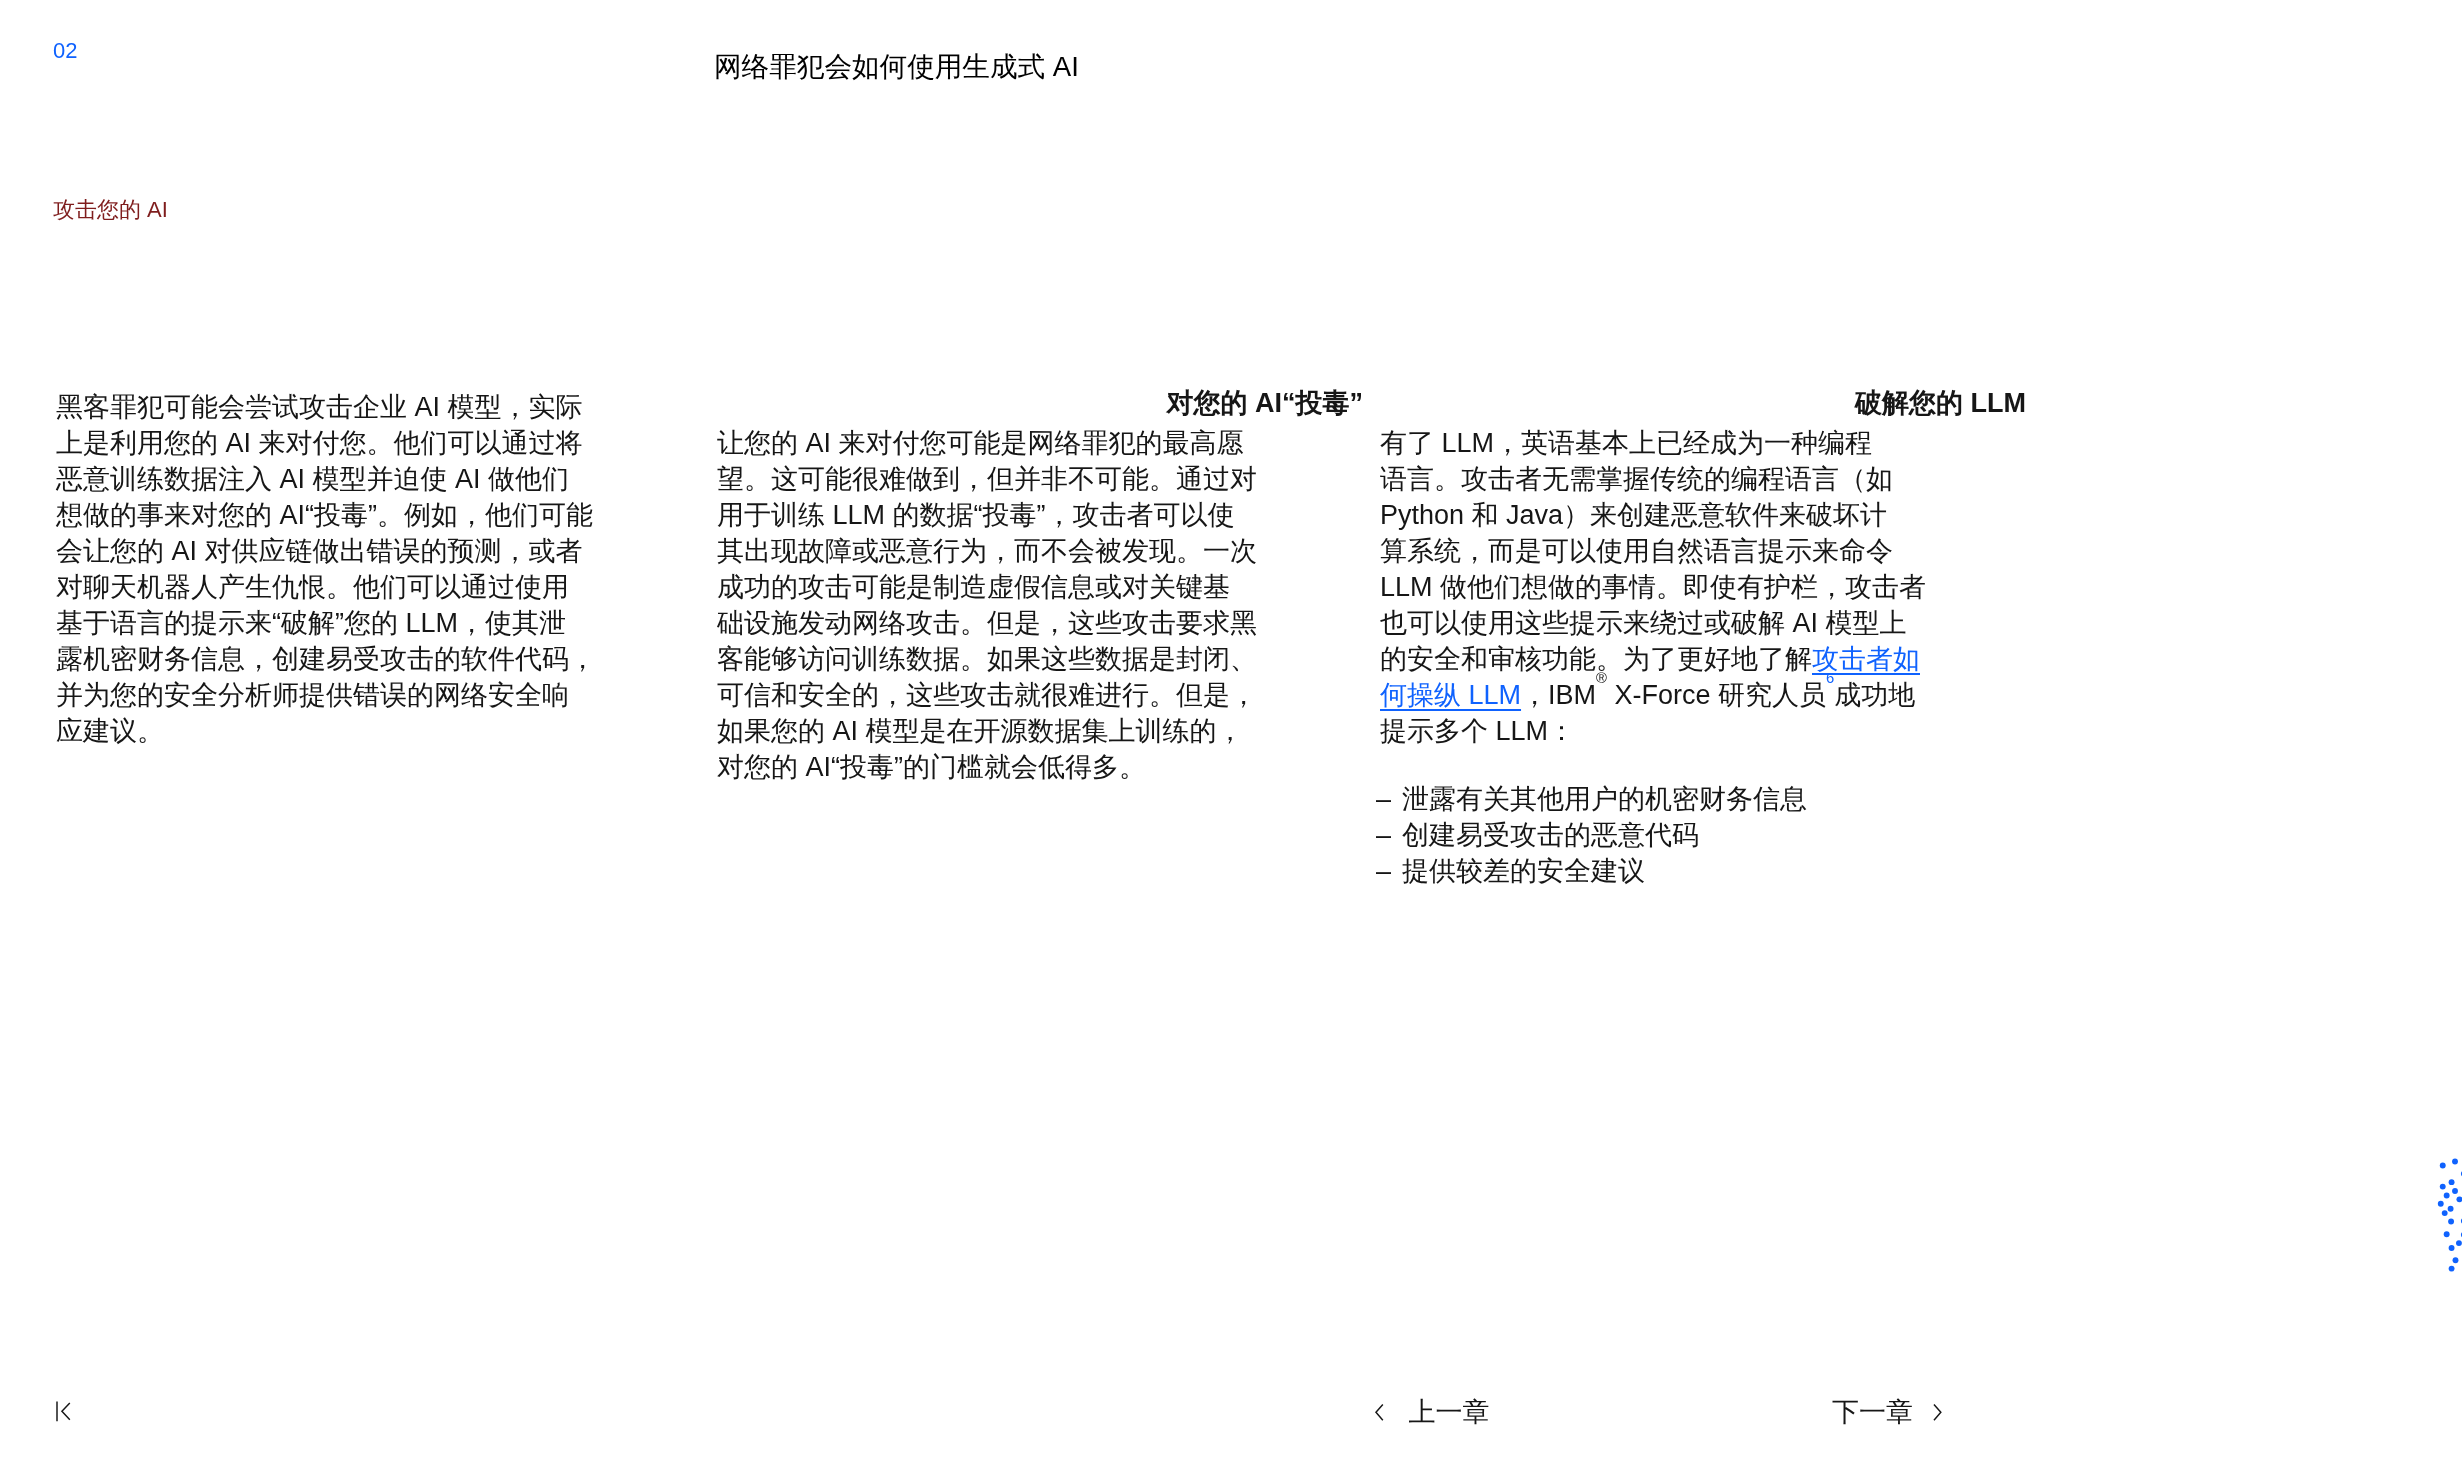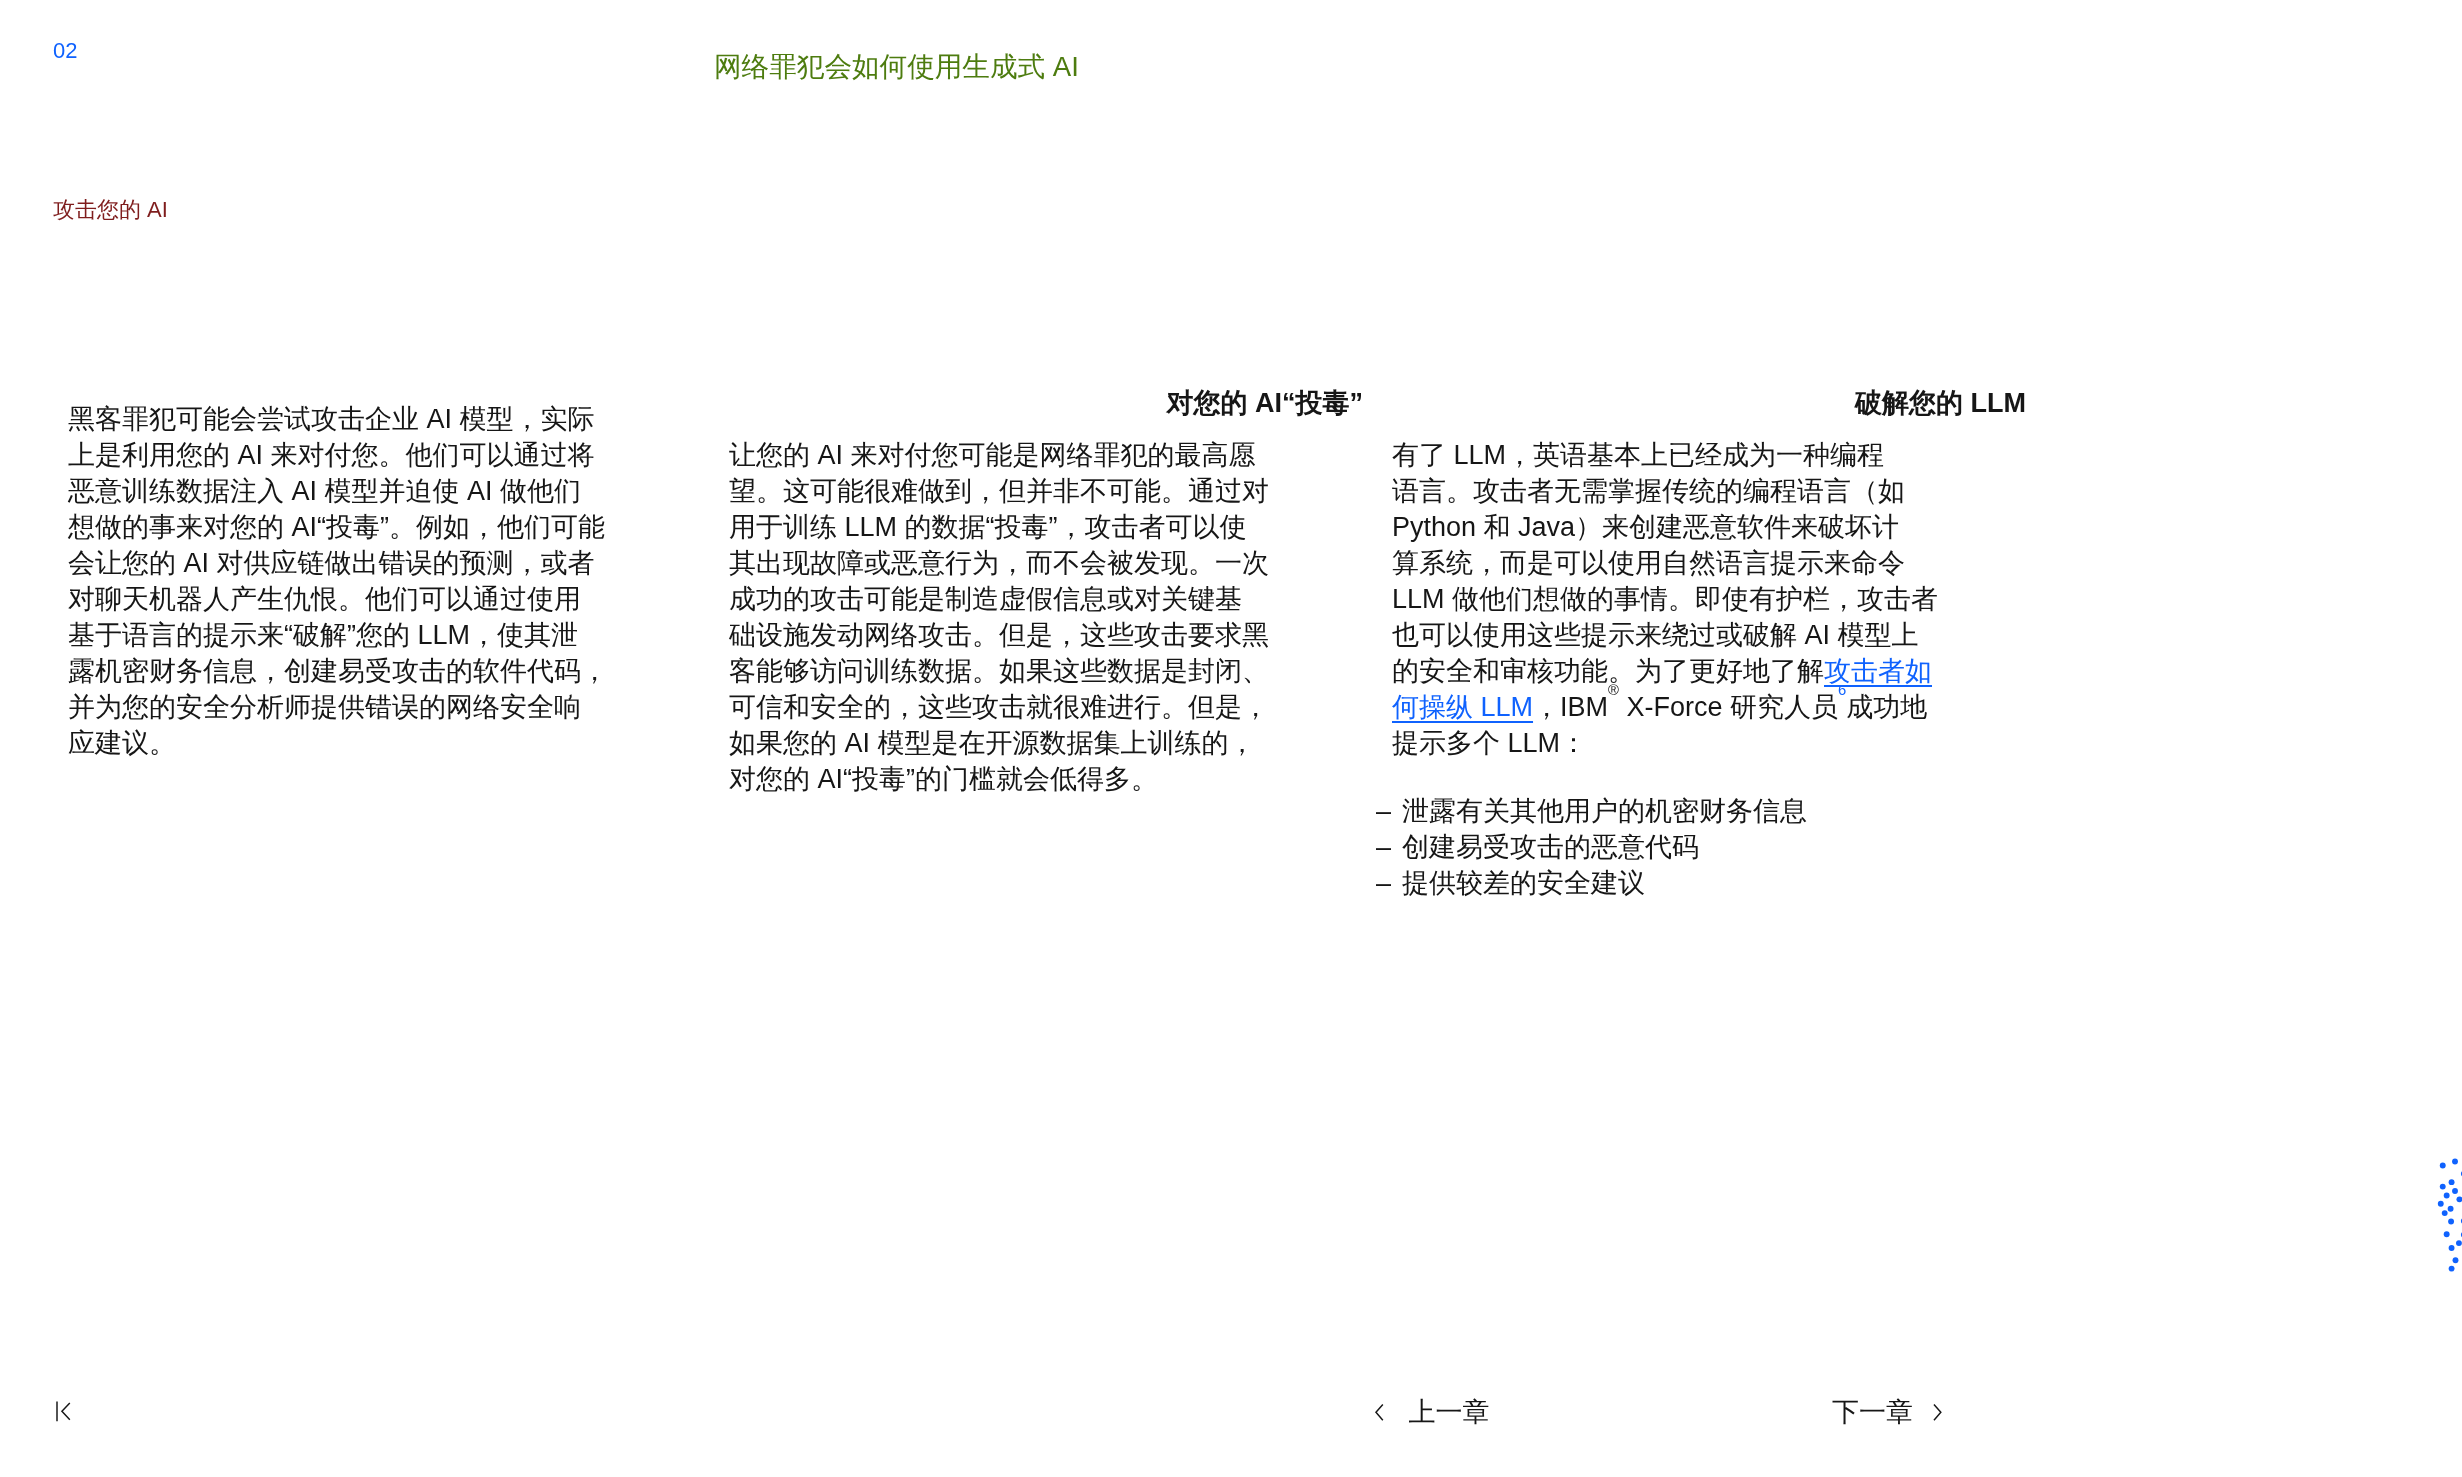--- a/index.html
+++ b/index.html
@@ -11,40 +11,40 @@
     color:#161616;
     overflow:hidden;
   }
   
   .chapter-num{
     position:absolute;left:53px;top:36px;
     font-size:22px;line-height:29.5px;color:#0f62fe;
   }
   .doc-title{
     position:absolute;left:714px;top:52px;
-    font-size:27.6px;line-height:29.5px;color:#4d7c0f;
+    font-size:27.6px;line-height:29.5px;color:#000000;
   }
   
   .section-title{
     position:absolute;left:53px;top:192px;margin:0;
     font-size:22px;line-height:36px;font-weight:300;color:#7f1d1d;
   }
   
   .col{
     position:absolute;top:385px;width:650px;
     font-size:27px;line-height:36px;
   }
   .col-1{left:52px;}
   .col-2{left:713px;}
   .col-3{left:1376px;}
   .col h2{
     margin:0;font-size:27px;line-height:36px;font-weight:700;text-align:right;
   }
   .col p{
-    margin:16px;white-space:pre-line;
+    margin:4px;white-space:pre-line;
   }
   .link{
     color:#0f62fe;
     text-decoration:underline;
     text-decoration-thickness:2px;
     text-underline-offset:4.9px;
     cursor:pointer;
   }
   sup.reg{
     font-size:14.8px;line-height:0;position:relative;top:-10.8px;

